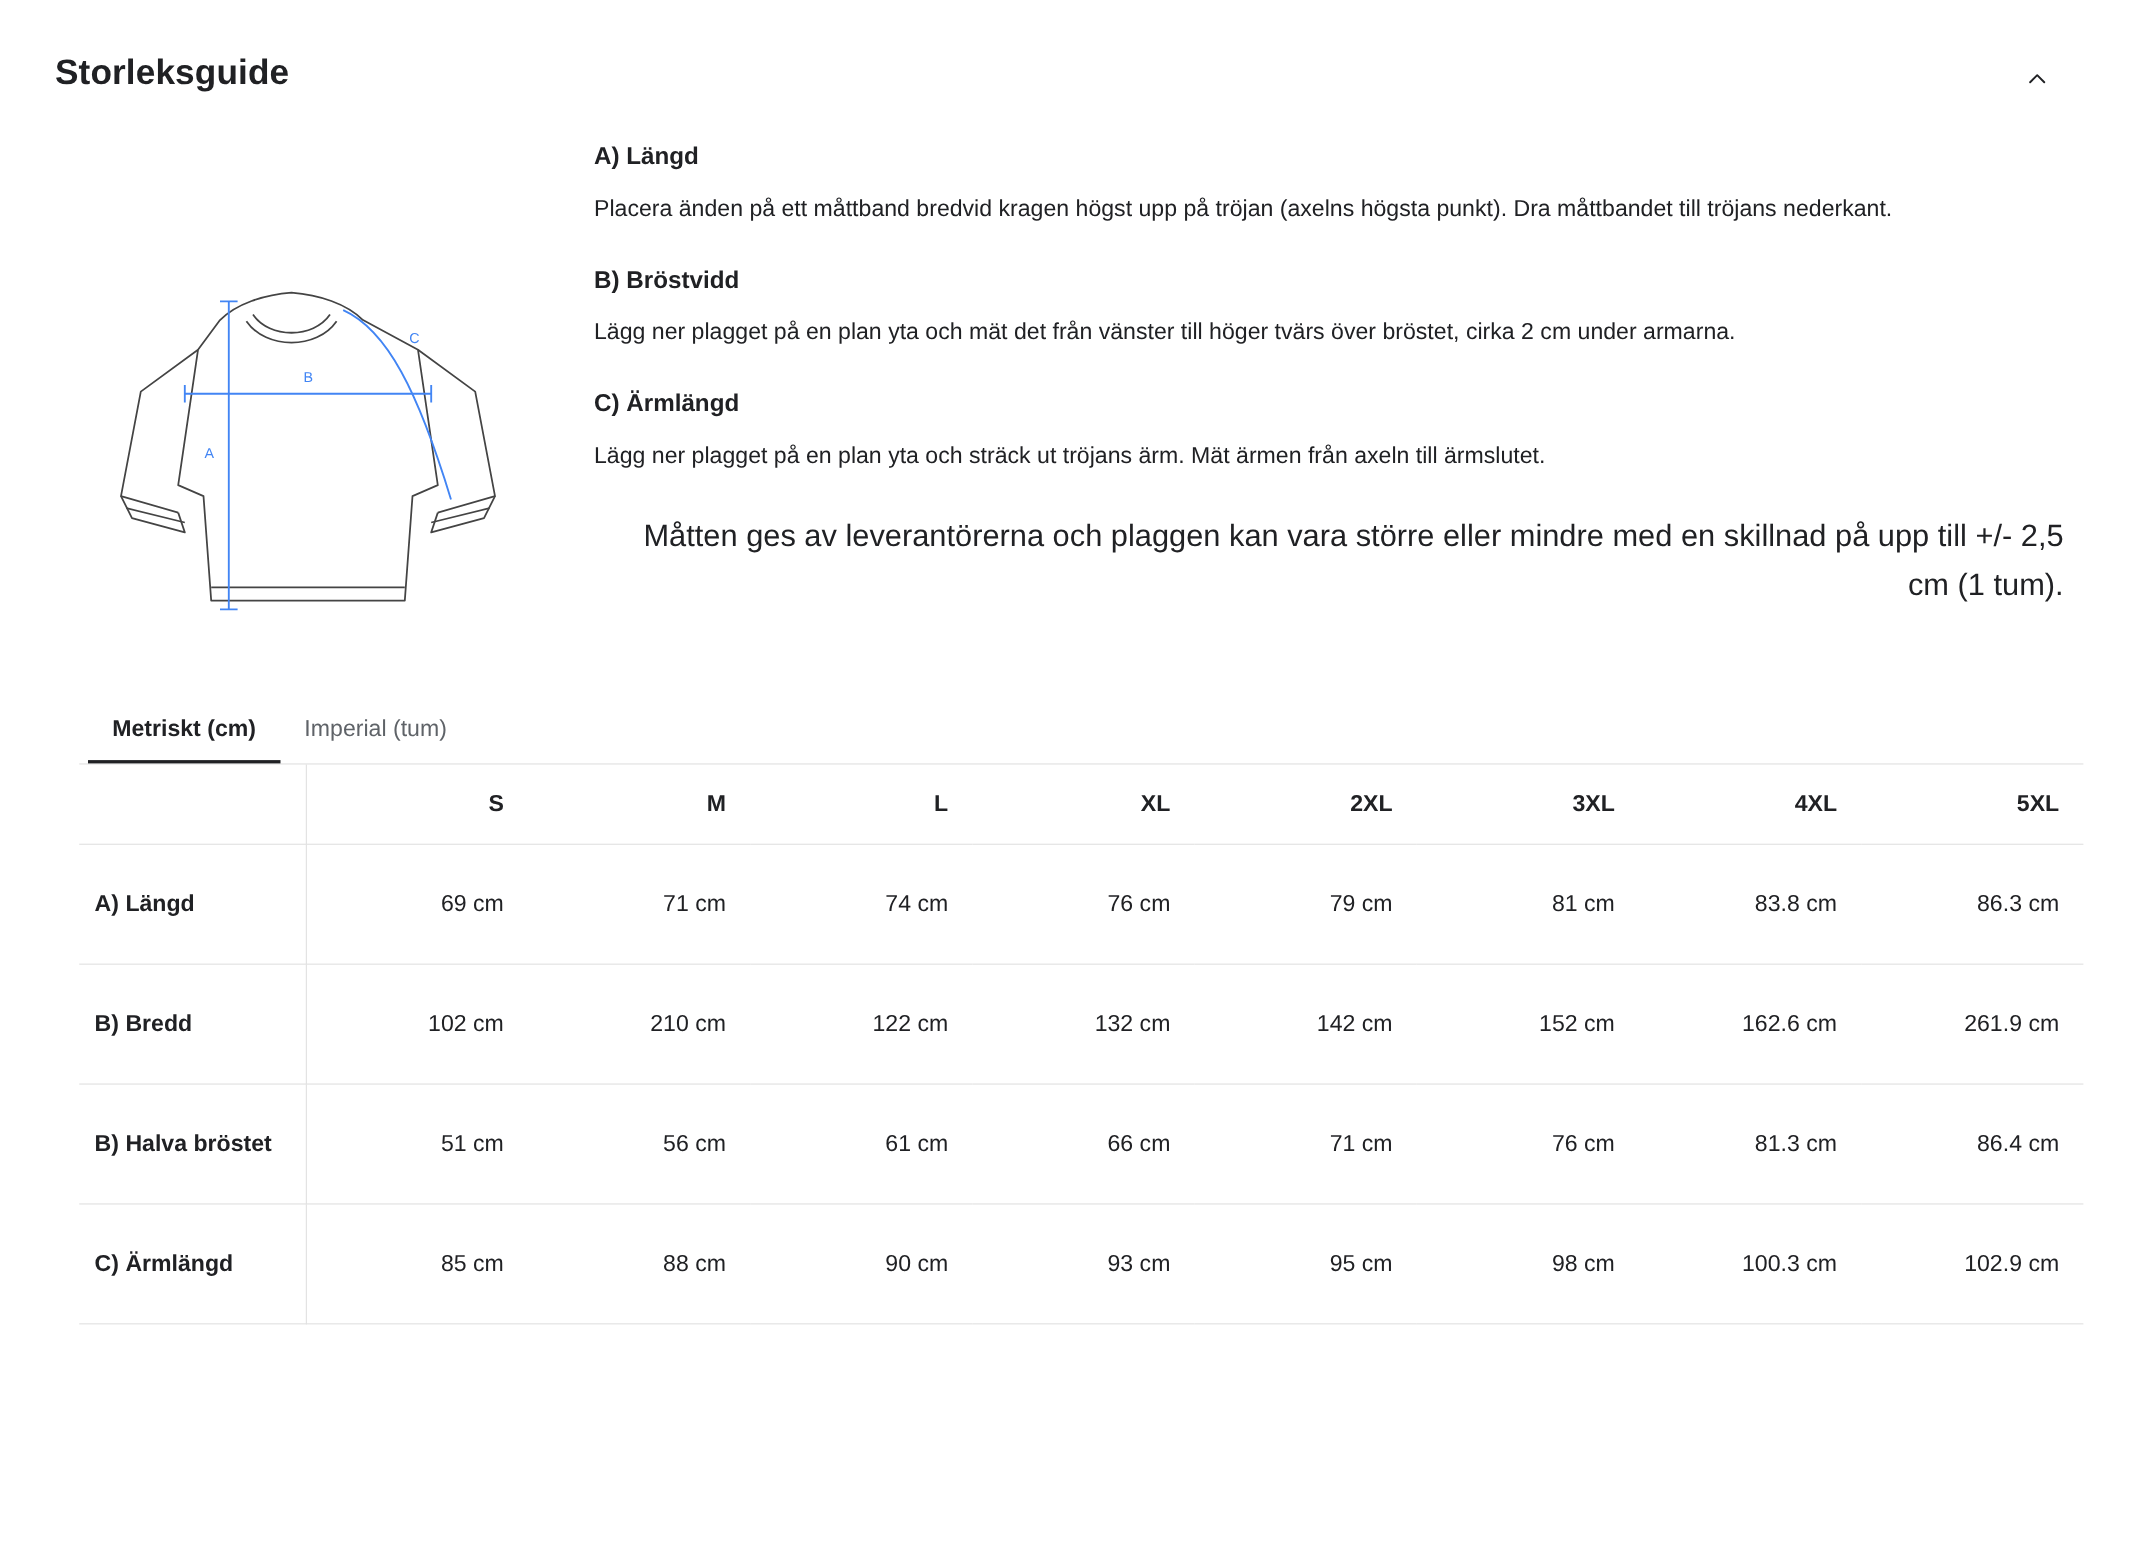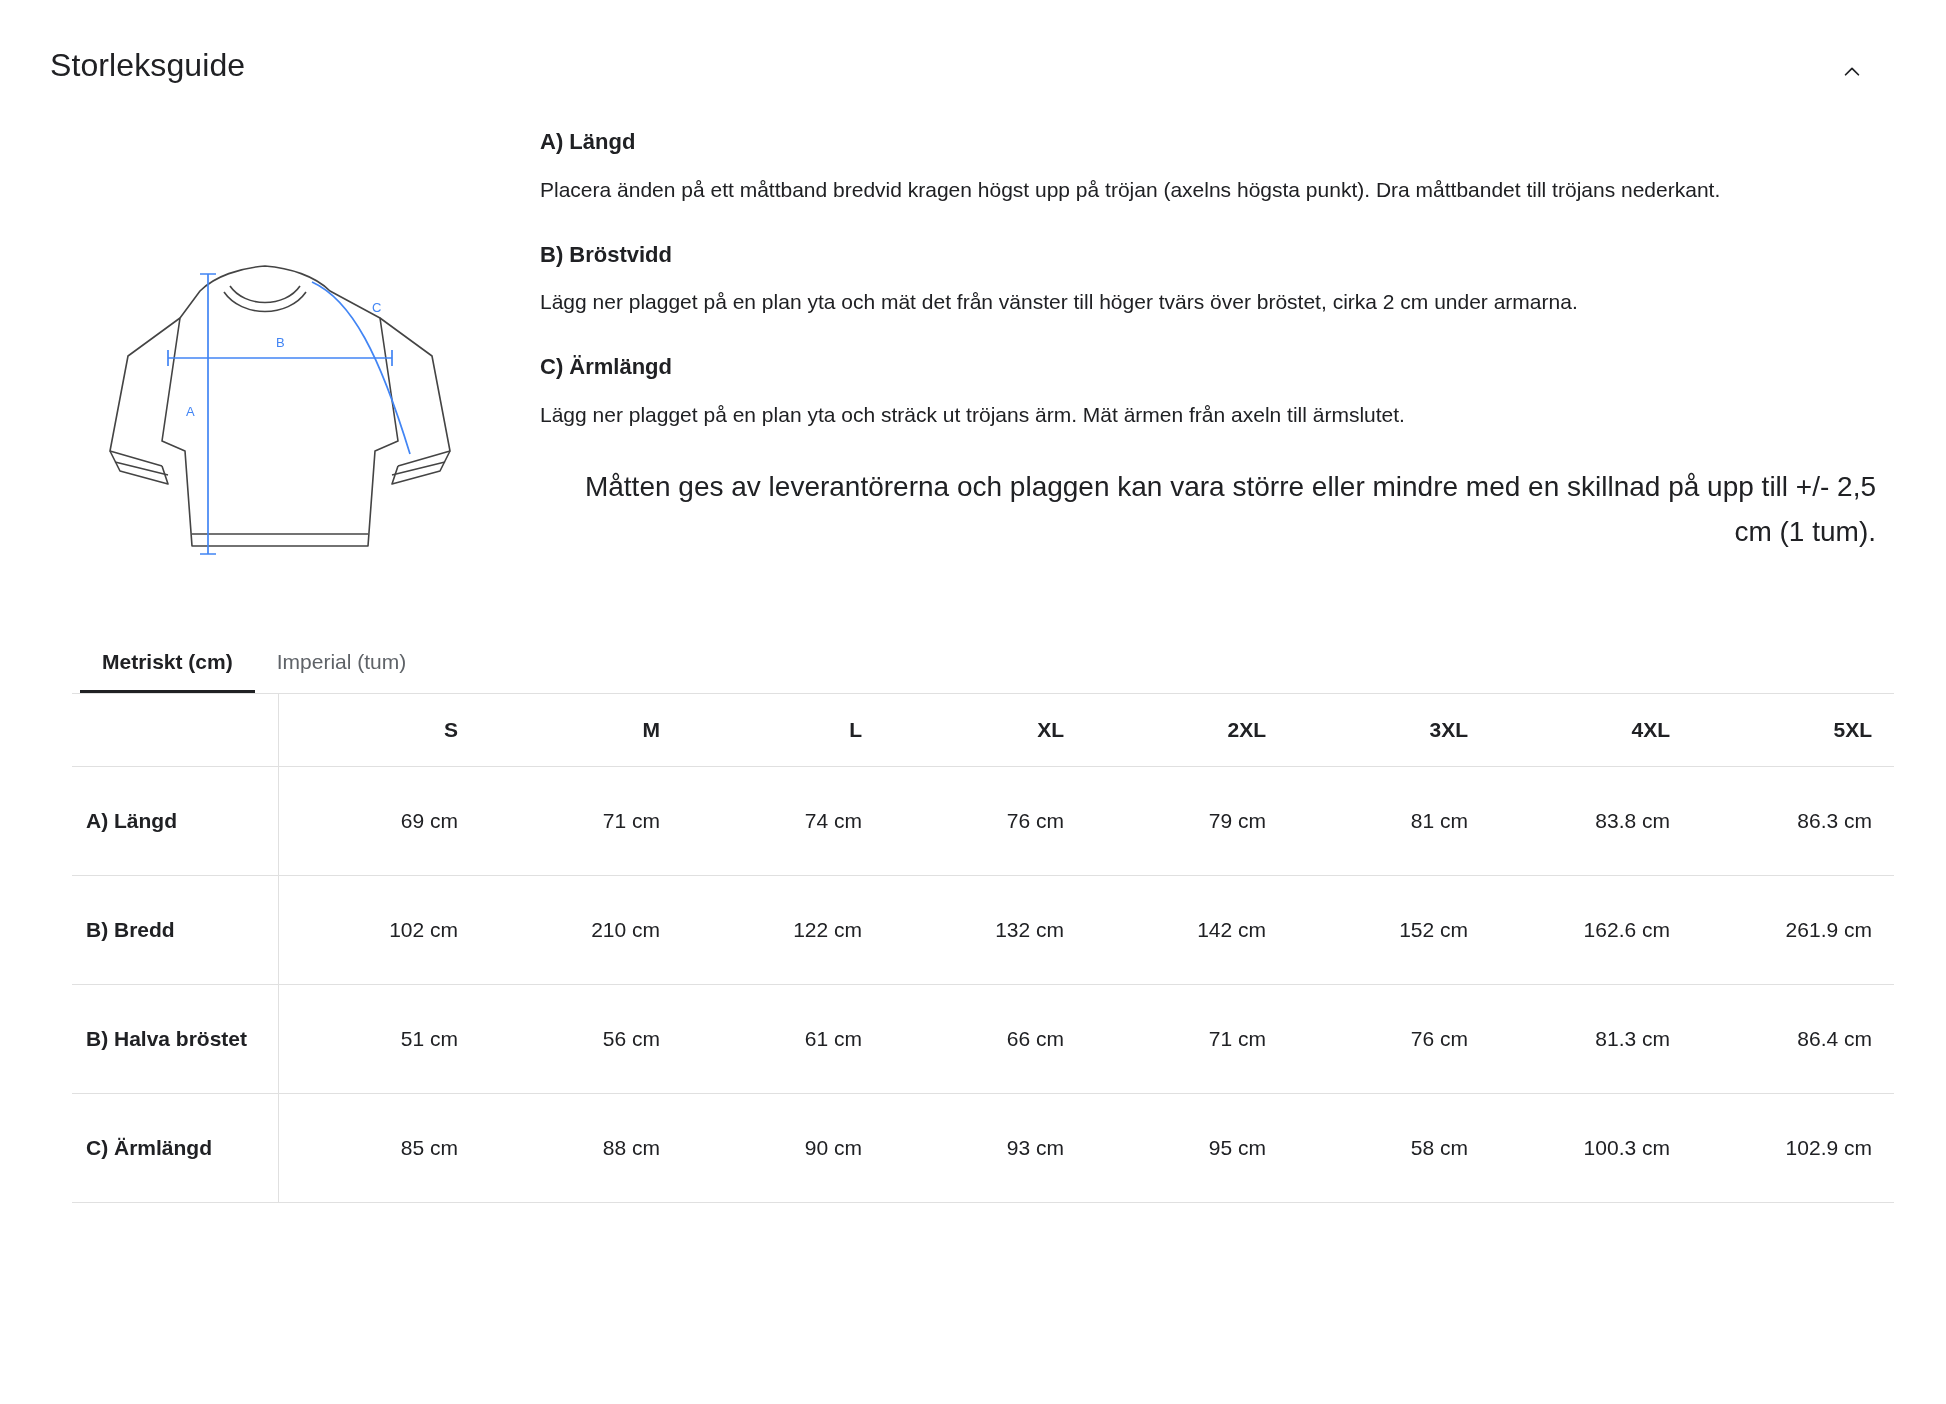--- a/index.html
+++ b/index.html
@@ -24,21 +24,21 @@
 
   
   .guide-header {
     display: flex;
     align-items: flex-start;
     justify-content: space-between;
     padding: 46px 14px 0 10px;
   }
   .guide-title {
     font-size: 32px;
-    font-weight: 400;
+    font-weight: 700;
     color: #202124;
     letter-spacing: 0.1px;
     line-height: 1.2;
   }
   .collapse-btn {
     width: 44px;
     height: 44px;
     display: flex;
     align-items: center;
     justify-content: center;
@@ -290,21 +290,21 @@
           <td>81.3 cm</td>
           <td>86.4 cm</td>
         </tr>
         <tr>
           <td class="row-head">C) Ärmlängd</td>
           <td>85 cm</td>
           <td>88 cm</td>
           <td>90 cm</td>
           <td>93 cm</td>
           <td>95 cm</td>
-          <td>58 cm</td>
+          <td>98 cm</td>
           <td>100.3 cm</td>
           <td>102.9 cm</td>
         </tr>
       </tbody>
     </table>
   </div>
 
 </div>
 
 </body></html>

